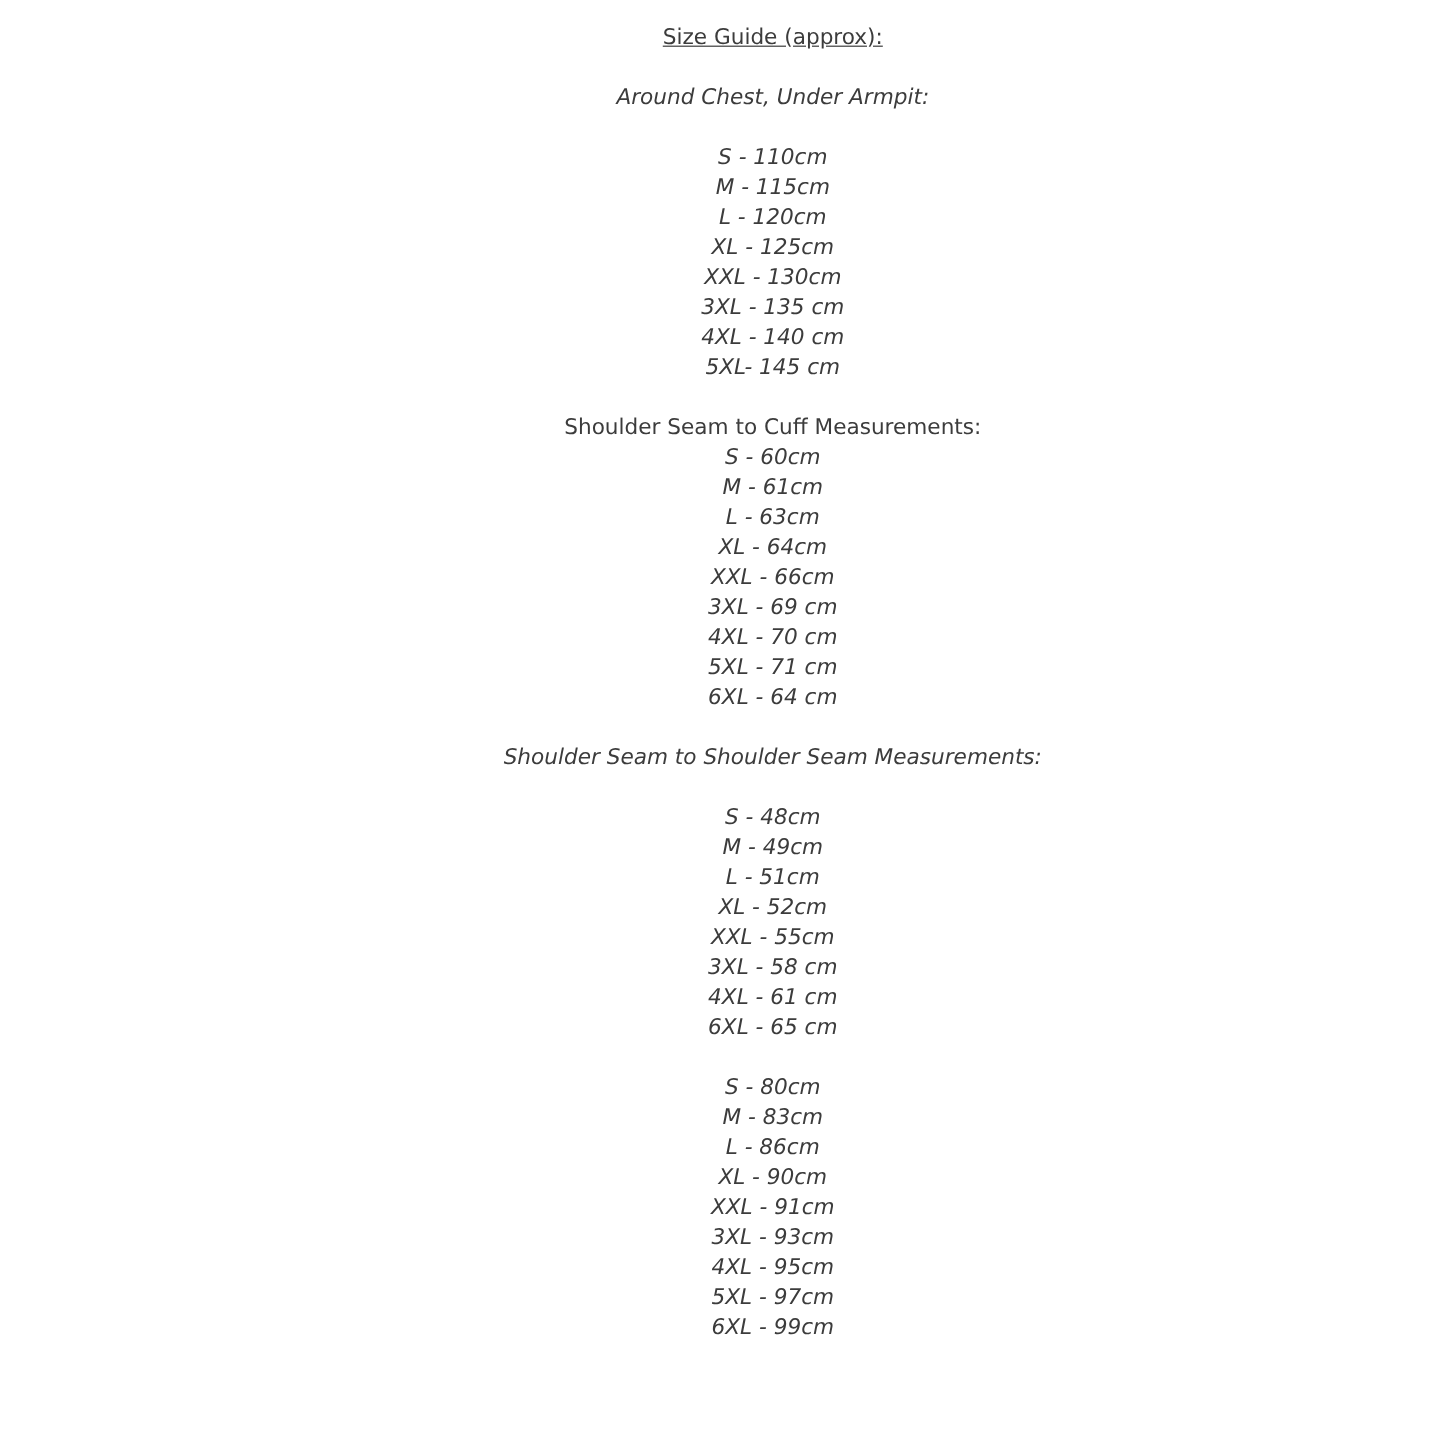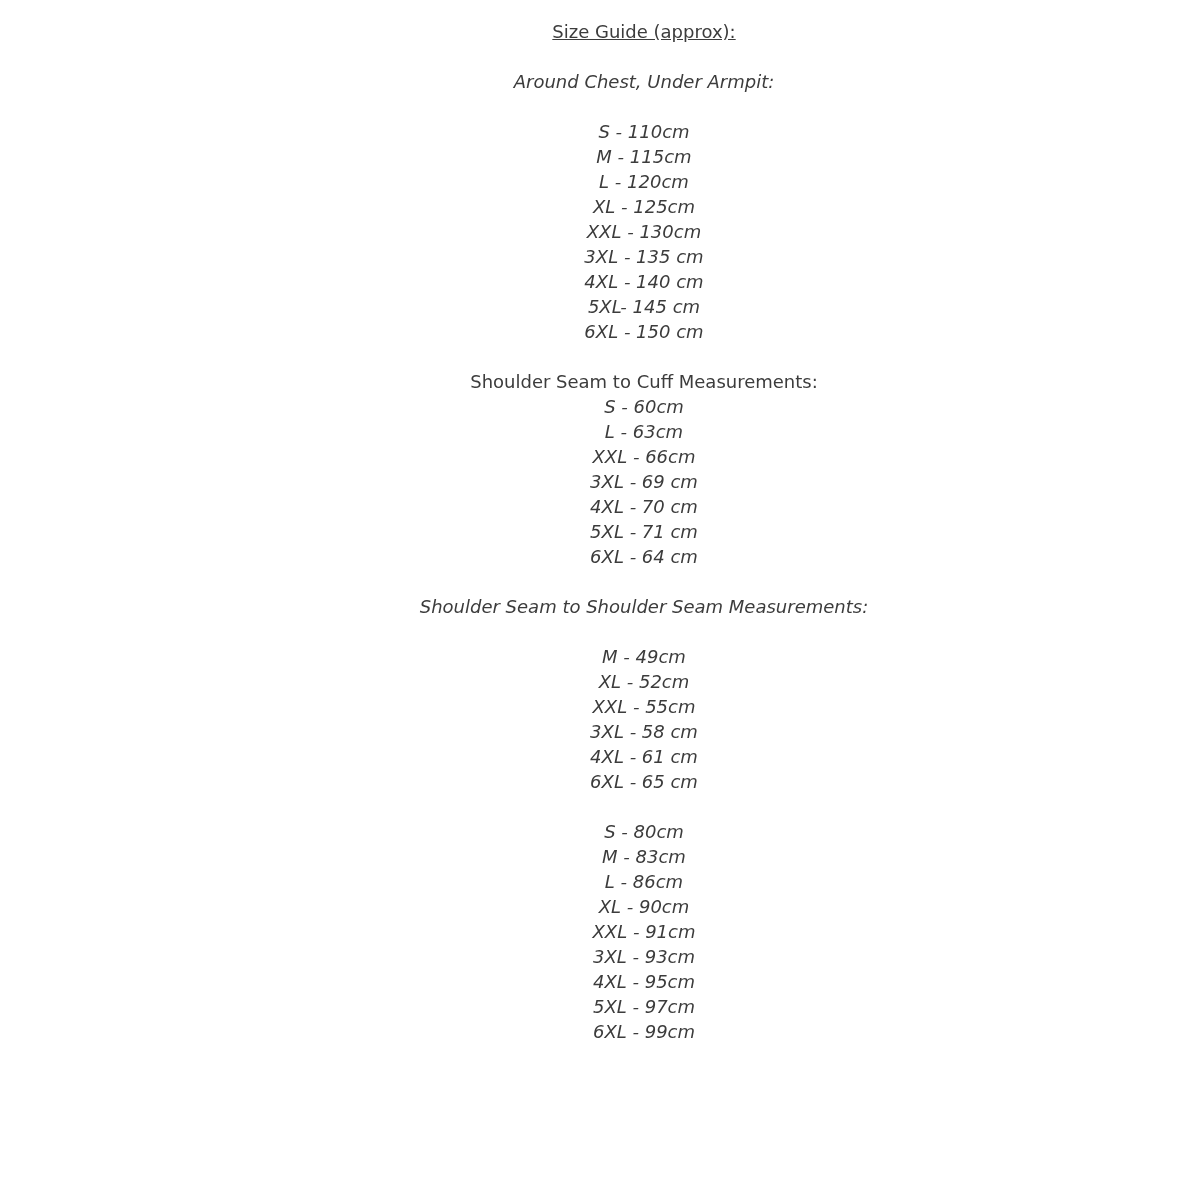--- a/index.html
+++ b/index.html
@@ -55,41 +55,44 @@
     <h2 class="heading">Around Chest, Under Armpit:</h2>
     <div>
       <div class="line">S - 110cm</div>
       <div class="line">M - 115cm</div>
       <div class="line">L - 120cm</div>
       <div class="line">XL - 125cm</div>
       <div class="line">XXL - 130cm</div>
       <div class="line">3XL - 135 cm</div>
       <div class="line">4XL - 140 cm</div>
       <div class="line">5XL- 145 cm</div>
-      <div class="line">6XL - 150 cm</div>
     </div>
   </section>
 
   <section class="sec gap-after-sec">
     <h2 class="heading">Shoulder Seam to Cuff Measurements:</h2>
     <div>
       <div class="line">S - 60cm</div>
+      <div class="line">M - 61cm</div>
       <div class="line">L - 63cm</div>
+      <div class="line">XL - 64cm</div>
       <div class="line">XXL - 66cm</div>
       <div class="line">3XL - 69 cm</div>
       <div class="line">4XL - 70 cm</div>
       <div class="line">5XL - 71 cm</div>
       <div class="line">6XL - 64 cm</div>
     </div>
   </section>
 
   <section class="sec gap-after-heading gap-after-sec">
     <h2 class="heading">Shoulder Seam to Shoulder Seam Measurements:</h2>
     <div>
+      <div class="line">S - 48cm</div>
       <div class="line">M - 49cm</div>
+      <div class="line">L - 51cm</div>
       <div class="line">XL - 52cm</div>
       <div class="line">XXL - 55cm</div>
       <div class="line">3XL - 58 cm</div>
       <div class="line">4XL - 61 cm</div>
       <div class="line">6XL - 65 cm</div>
     </div>
   </section>
 
   <section class="sec">
     <div>

